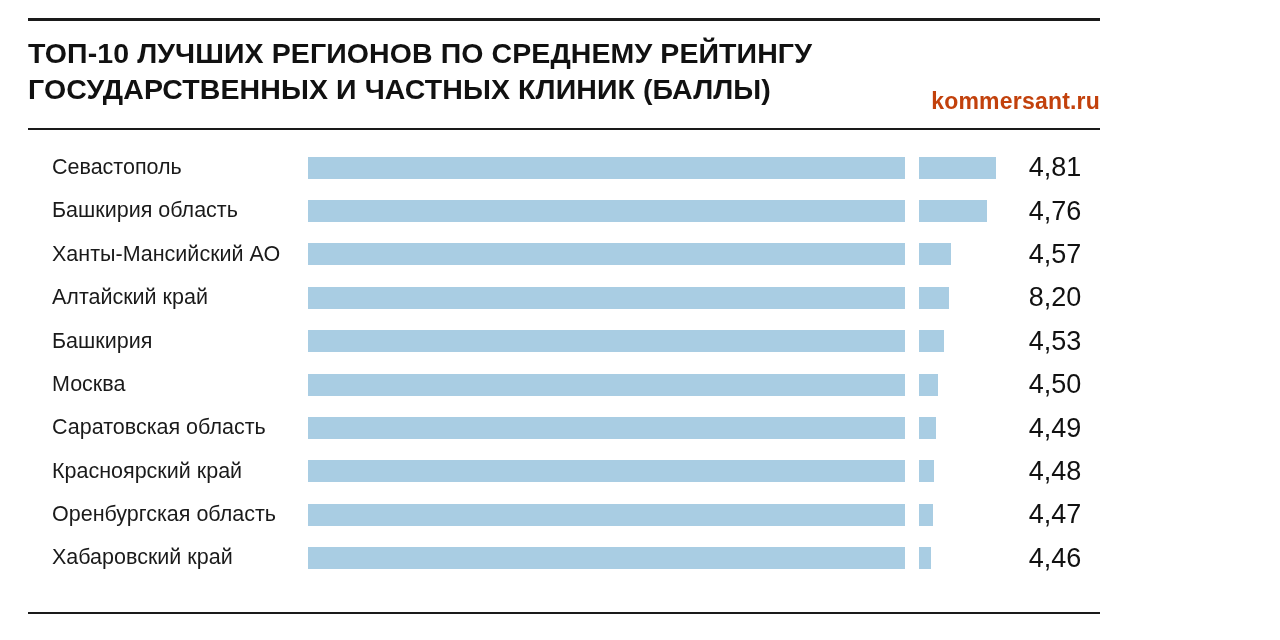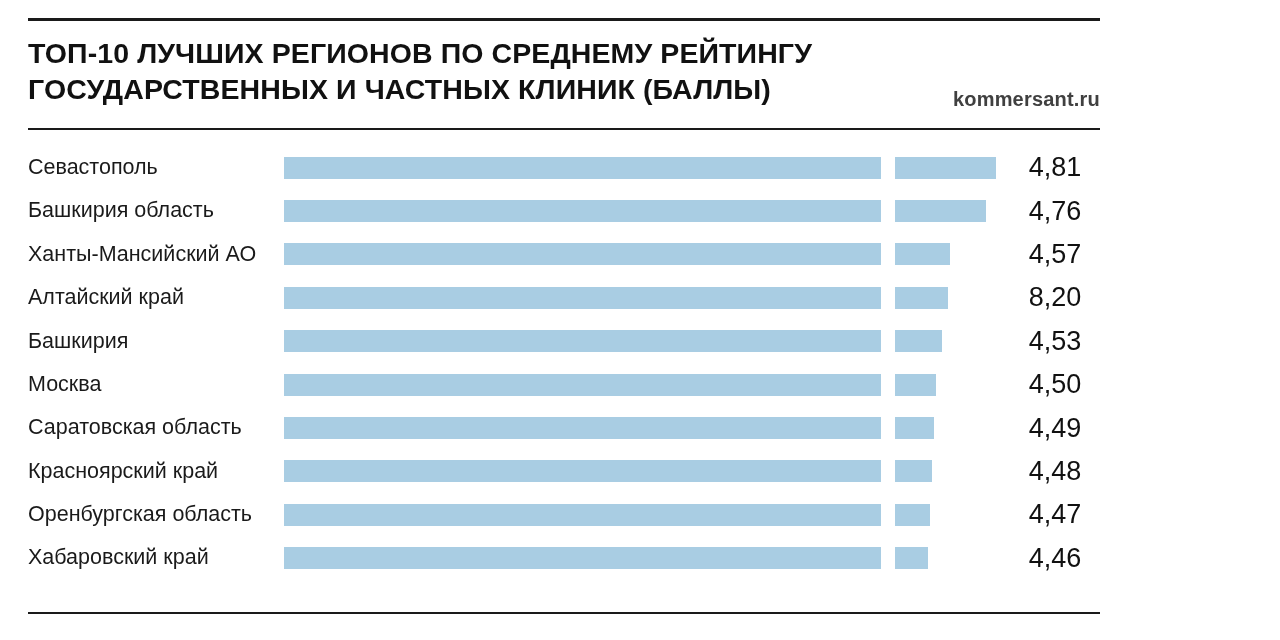--- a/index.html
+++ b/index.html
@@ -46,38 +46,39 @@
     line-height: 1.26;
     font-weight: 700;
     letter-spacing: 0.1px;
     text-transform: uppercase;
     color: #111111;
   }
   .brand {
     position: absolute;
     right: 28px;
     top: 88px;
-    font-size: 20px;
+    font-size: 23px;
     font-weight: 700;
-    color: #404040;
+    color: #c2410c;
     letter-spacing: 0.2px;
   }
 
   
   .chart {
     position: absolute;
     left: 28px;
     top: 146px;
     right: 28px;
     bottom: 34px;
   }
   .row {
     display: flex;
     align-items: center;
     height: 43.4px;
+    margin-left: 24px;
   }
   .row-label {
     width: 256px;
     flex: 0 0 256px;
     font-size: 21.5px;
     line-height: 1;
     color: #1a1a1a;
     white-space: nowrap;
   }
   .bar-area {

